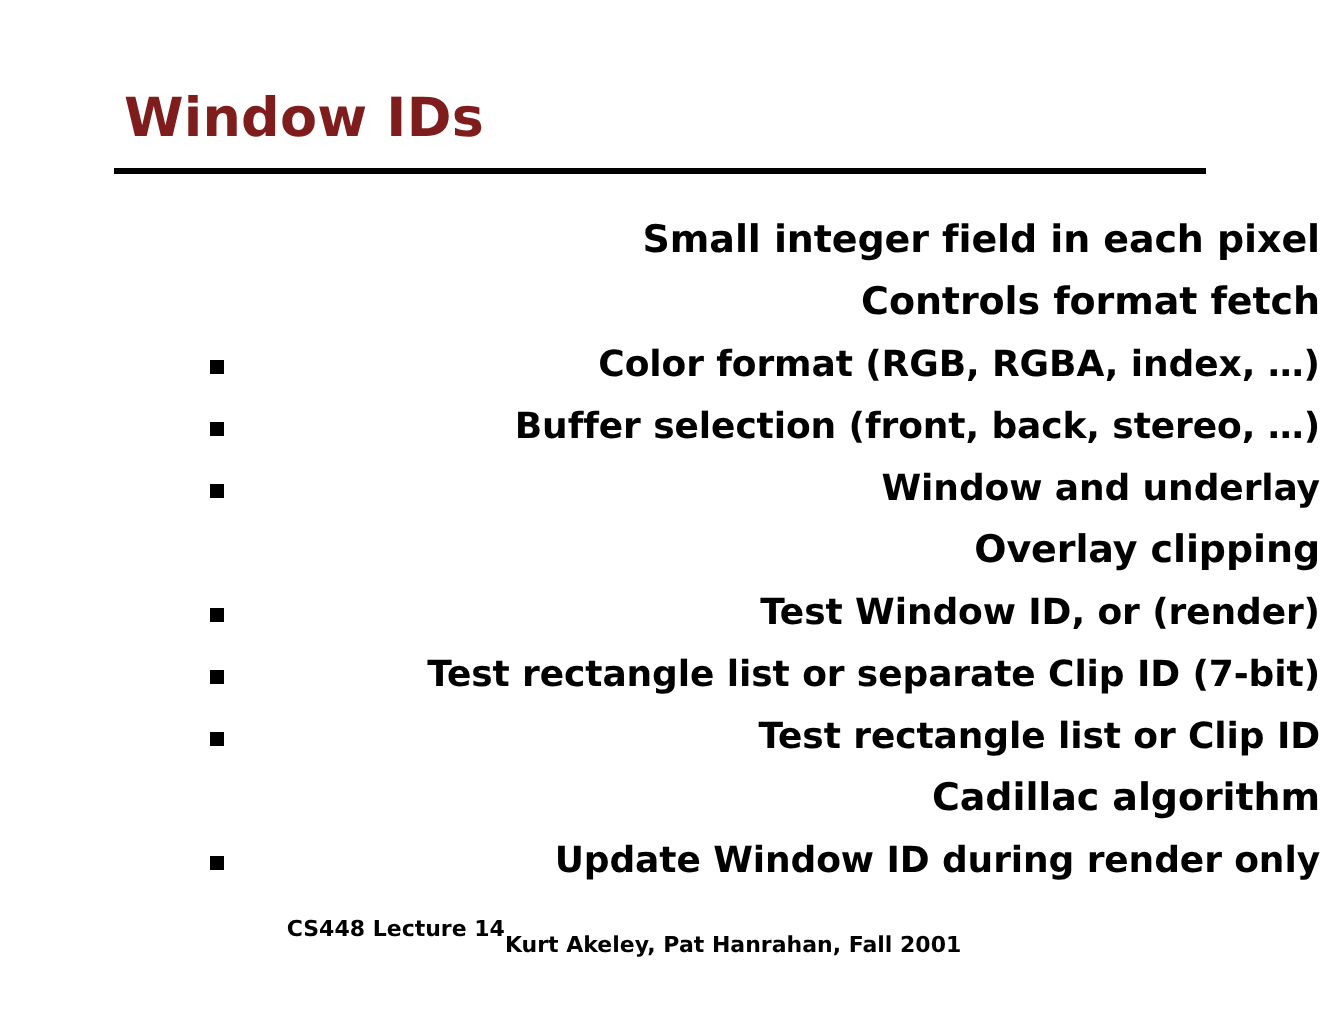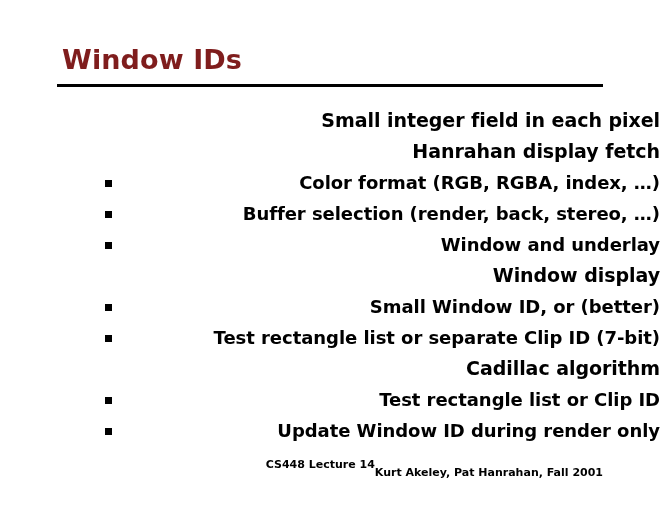--- a/index.html
+++ b/index.html
@@ -65,54 +65,54 @@
   .bullet-square {
     position: absolute;
     left: 105px;
     top: 13px;
     width: 7px;
     height: 7px;
     background: #000000;
   }
   .footer {
     position: absolute;
-    left: 57px;
+    left: 39px;
     top: 457px;
     width: 546px;
     height: 16px;
     font-size: 11px;
     font-weight: bold;
     line-height: 16px;
     display: flex;
-    justify-content: flex-end;
+    justify-content: center;
     align-items: center;
     white-space: nowrap;
   }
   .footer-right { text-align: right; margin-top: 15px; }
 </style>
 </head>
 <body>
 
 <div class="slide">
 
   <div class="slide-title">Window IDs</div>
 
   <div class="title-rule"></div>
 
   <div class="body-block">
       <div class="line lvl1"><span>Small integer field in each pixel</span></div>
-      <div class="line lvl1"><span>Hanrahan display fetch</span></div>
+      <div class="line lvl1"><span>Controls format fetch</span></div>
       <div class="line lvl2"><span class="bullet-square"></span><span>Color format (RGB, RGBA, index, …)</span></div>
-      <div class="line lvl2"><span class="bullet-square"></span><span>Buffer selection (render, back, stereo, …)</span></div>
+      <div class="line lvl2"><span class="bullet-square"></span><span>Buffer selection (front, back, stereo, …)</span></div>
       <div class="line lvl2"><span class="bullet-square"></span><span>Window and underlay</span></div>
-      <div class="line lvl1"><span>Window display</span></div>
-      <div class="line lvl2"><span class="bullet-square"></span><span>Small Window ID, or (better)</span></div>
+      <div class="line lvl1"><span>Overlay clipping</span></div>
+      <div class="line lvl2"><span class="bullet-square"></span><span>Test Window ID, or (render)</span></div>
       <div class="line lvl2"><span class="bullet-square"></span><span>Test rectangle list or separate Clip ID (7-bit)</span></div>
+      <div class="line lvl2"><span class="bullet-square"></span><span>Test rectangle list or Clip ID</span></div>
       <div class="line lvl1"><span>Cadillac algorithm</span></div>
-      <div class="line lvl2"><span class="bullet-square"></span><span>Test rectangle list or Clip ID</span></div>
       <div class="line lvl2"><span class="bullet-square"></span><span>Update Window ID during render only</span></div>
     </div>
 
   <div class="footer">
     <span>CS448 Lecture 14</span>
     <span class="footer-right">Kurt Akeley, Pat Hanrahan, Fall 2001</span>
   </div>
 
 </div>
 

